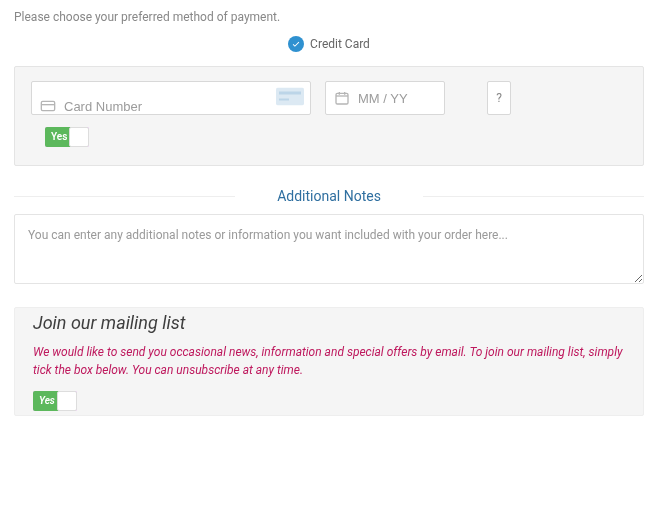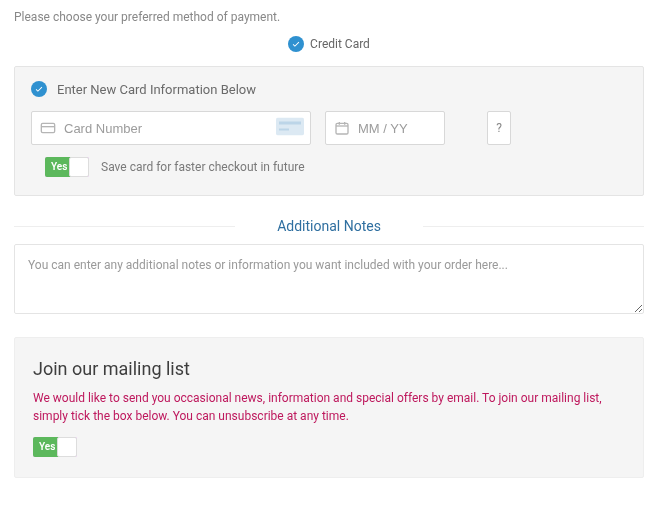--- a/index.html
+++ b/index.html
@@ -29,21 +29,21 @@
   .field {
     display: flex; align-items: center;
     background: #fff; border: 1px solid #d8d8d8; border-radius: 2px;
     height: 34px; padding: 0 8px; color: #9c9c9c; font-size: 13px;
   }
   .field .icon { width: 16px; height: 16px; margin-right: 8px; fill: none; stroke: #b5b5b5; flex-shrink: 0; }
   .field input {
     border: none; outline: none; width: 100%; font-size: 13px; color: #555; background: transparent;
   }
   .field input::placeholder { color: #9c9c9c; }
-  .cardnumber { flex: 0 0 280px; position: relative; }
+  .cardnumber { flex: 0 0 280px; position: relative; align-items: flex-end; }
   .cardbrand { position: absolute; right: 6px; top: 50%; transform: translateY(-50%); }
   .expiry { flex: 0 0 120px; }
   .cvvwrap { flex: 0 0 140px; display: flex; gap: 6px; margin-left: auto; }
   .cvvwrap .field { flex: 1; }
   .helpbox {
     width: 24px; height: 34px; background: #fff; border: 1px solid #d8d8d8; border-radius: 2px;
     display: inline-flex; align-items: center; justify-content: center; color: #888; font-size: 12px; cursor: pointer;
   }
   .namewrap { flex: 0 0 280px; }
   .savewrap { display: flex; align-items: center; gap: 12px; margin-left: 14px; }
@@ -59,21 +59,22 @@
   .section-divider { display: flex; align-items: center; margin: 22px 0 10px; gap: 28px; }
   .section-divider .line { flex: 1; height: 1px; background: #eee; }
   .section-divider .label { padding: 0 14px; color: #2f6fa0; font-size: 14px; }
   .notes {
     width: 100%; min-height: 70px; border: 1px solid #e4e4e4; border-radius: 2px;
     padding: 13px; font-size: 12px; color: #555; resize: vertical; font-family: inherit;
   }
   .notes::placeholder { color: #9a9a9a; }
   .mailing {
     margin-top: 20px; background: #f5f5f5; border: 1px solid #eee; border-radius: 2px;
-    padding: 20px 18px;
+    padding: 4px 18px;
+    font-style: italic;
   }
   .mailing h3 { font-weight: 400; font-size: 18px; color: #3e3e3e; margin-bottom: 10px; }
   .mailing p { font-size: 12px; color: #be185d; line-height: 1.5; margin-bottom: 12px; }
   .mail-toggle { display: inline-flex; }
 </style>
 </head>
 <body>
 
 
 
@@ -84,28 +85,20 @@
     <span class="radio-check">
       <svg viewBox="0 0 16 16">
           <path d="M6.2 10.5 3.8 8.1l-1 1 3.4 3.4 7-7-1-1z"></path>
         </svg>
     </span>
     <span>Credit Card</span>
   </span>
 </div>
 
 <div class="card-panel">
-  <div class="panel-head">
-    <span class="radio-check">
-      <svg viewBox="0 0 16 16">
-          <path d="M6.2 10.5 3.8 8.1l-1 1 3.4 3.4 7-7-1-1z"></path>
-        </svg>
-    </span>
-    <span class="title">Enter New Card Information Below</span>
-  </div>
 
   <div class="row">
     <div class="field cardnumber">
       <svg class="icon" viewBox="0 0 24 24" stroke-width="2">
           <rect x="2" y="5" width="20" height="14" rx="2"></rect>
           <line x1="2" y1="10" x2="22" y2="10"></line>
         </svg>
       <input type="text" placeholder="Card Number" style="">
       <span class="cardbrand">
         <svg width="28" height="18" viewBox="0 0 28 18">
@@ -128,21 +121,20 @@
       <span class="helpbox">?</span>
     </div>
   </div>
 
   <div class="row">
     <div class="savewrap">
       <span class="toggle on">
         <span class="label-yes">Yes</span>
         <span class="knob"></span>
       </span>
-      <span class="txt">Save card for faster checkout in future</span>
     </div>
   </div>
 </div>
 
 <div class="section-divider">
   <span class="line"></span>
   <span class="label">Additional Notes</span>
   <span class="line"></span>
 </div>
 

